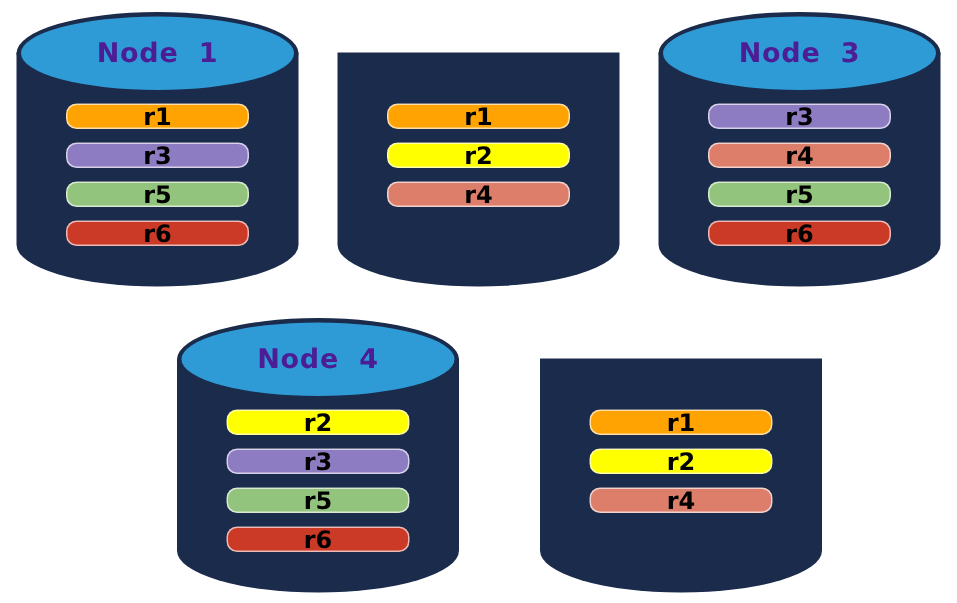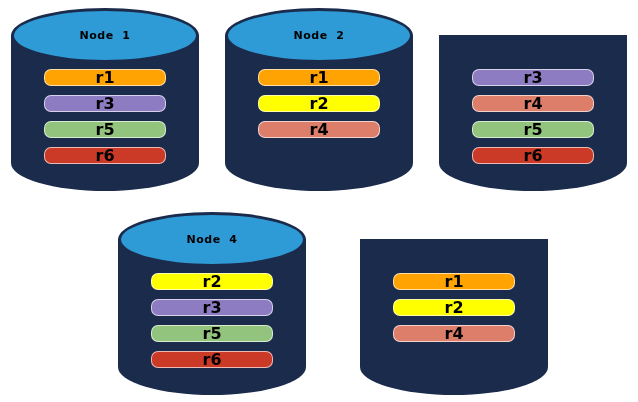--- a/index.html
+++ b/index.html
@@ -26,22 +26,22 @@
     top: 0; left: 0; width: 188px; height: 55px;
     border-radius: 50%;
     box-sizing: border-box;
     border-width: 3px;
     border-style: solid;
     display: flex;
     align-items: center;
     justify-content: center;
   }
   .node-label {
-    color: #000000;
-    font-size: 11px;
+    color: #4c1d95;
+    font-size: 18px;
     font-weight: bold;
     white-space: pre;
     letter-spacing: 0.5px;
   }
   .bars {
     position: absolute;
     top: 61px; left: 0; right: 0;
     display: flex;
     flex-direction: column;
     align-items: center;
@@ -83,37 +83,37 @@
           <div class="bar" style="background: rgb(147, 196, 125);">
             <span>r5</span>
           </div>
           <div class="bar" style="background: rgb(203, 57, 39);">
             <span>r6</span>
           </div>
         </div>
   </div>
       <div class="cylinder">
     <div class="cyl-body" style="background: rgb(27, 43, 76);"></div>
-    <div class="cyl-top" style="background: rgb(47, 155, 214); border-color: rgb(27, 43, 76);">
-      <span class="node-label">Node  2</span>
-    </div>
     <div class="bars">
           <div class="bar" style="background: rgb(255, 163, 3);">
             <span>r1</span>
           </div>
           <div class="bar" style="background: rgb(255, 255, 0);">
             <span>r2</span>
           </div>
           <div class="bar" style="background: rgb(221, 126, 107);">
             <span>r4</span>
           </div>
         </div>
   </div>
       <div class="cylinder">
     <div class="cyl-body" style="background: rgb(27, 43, 76);"></div>
+    <div class="cyl-top" style="background: rgb(47, 155, 214); border-color: rgb(27, 43, 76);">
+      <span class="node-label">Node  3</span>
+    </div>
     <div class="bars">
           <div class="bar" style="background: rgb(142, 124, 195);">
             <span>r3</span>
           </div>
           <div class="bar" style="background: rgb(221, 126, 107);">
             <span>r4</span>
           </div>
           <div class="bar" style="background: rgb(147, 196, 125);">
             <span>r5</span>
           </div>

